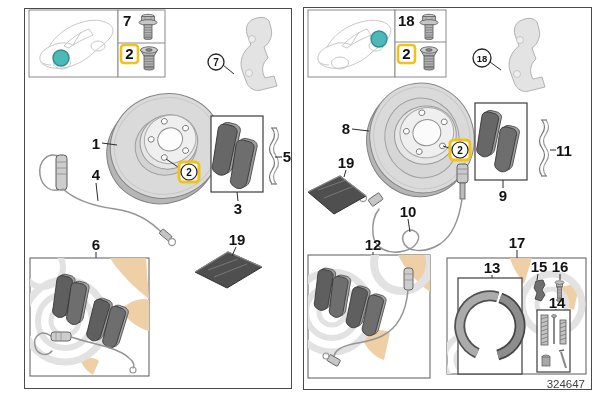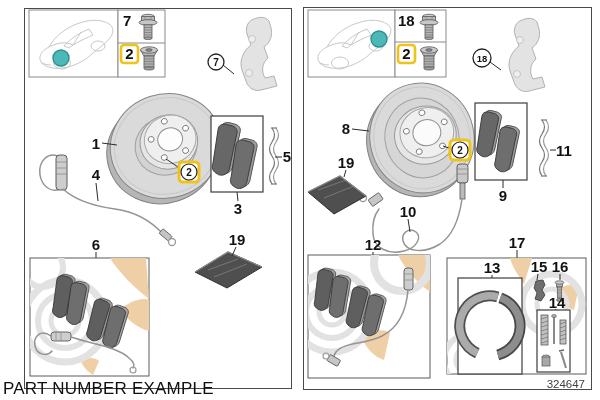--- a/index.html
+++ b/index.html
@@ -400,14 +400,13 @@
         <rect x="238" y="349" width="8" height="9" fill="#a8a8a8" stroke="#555" stroke-width="0.7"></rect>
         <line x1="257" y1="344" x2="262" y2="360" stroke="#888" stroke-width="2"></line>
         <line x1="255" y1="343" x2="260" y2="342" stroke="#666" stroke-width="1.5"></line>
       </g>
     </g>
 
     <text class="dwgnum" x="281" y="380" text-anchor="end">324647</text>
   </svg>
   </div>
 
-  <div id="caption">PART NUMBER EXAMPLE</div>
 </div>
 
 </body></html>

